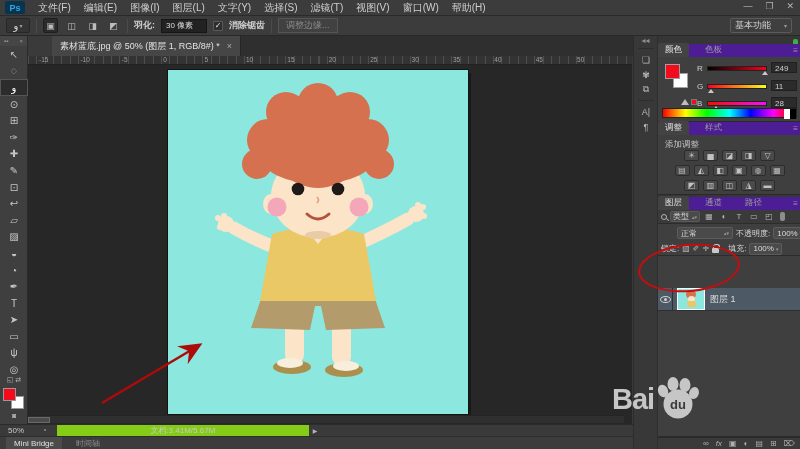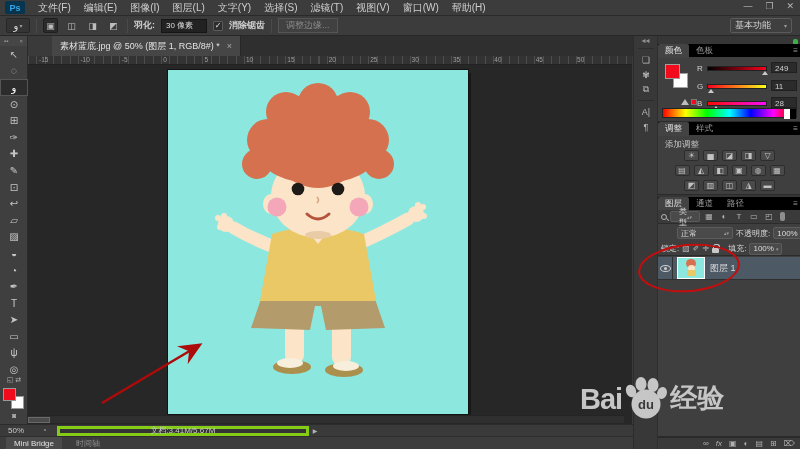--- a/index.html
+++ b/index.html
@@ -43,41 +43,41 @@
   #ruler span { flex:none; width:41.4px; }
   #canvas { position:absolute; left:140px; top:14px; width:300px; height:344px; background:#8ce8df; box-shadow:0 0 0 1px #141414, 3px 3px 0 rgba(0,0,0,.35); }
   #arrow-overlay { position:absolute; left:0; top:0; width:604px; height:368px; pointer-events:none; }
   #hscroll { position:absolute; left:0; top:359px; width:596px; height:8px; background:#2f2f2f; border-top:1px solid #242424; }
   #hscroll .sthumb { position:absolute; left:0px; top:1px; width:22px; height:6px; background:#4b4b4b; border:1px solid #6a6a6a; }
 
   
   #status-bar { left:0; top:424px; width:633px; height:12px; background:#3a3a3a; border-top:1px solid #2b2b2b; display:flex; align-items:center; font-size:8px; color:#c9c9c9; }
   #status-zoom { margin-left:8px; width:28px; }
   #status-pie { color:#9b9b9b; font-size:8px; margin-left:6px; }
-  #doc-info-box { margin-left:10px; width:252px; height:10px; background:#343434; border:3px solid #84cc16; display:flex; align-items:center; justify-content:center; font-size:8px; }
+  #doc-info-box { margin-left:10px; width:252px; height:10px; background:#343434; border:6px solid #84cc16; display:flex; align-items:center; justify-content:center; font-size:8px; }
   #status-arrow { margin-left:4px; font-size:6px; color:#b3b3b3; }
   #bottom-bar { left:0; top:436px; width:800px; height:13px; background:#3c3c3c; border-top:1px solid #2e2e2e; display:flex; align-items:center; font-size:8px; }
   #minibridge-tab { margin-left:6px; height:13px; padding:0 8px; background:#4b4b4b; color:#e0e0e0; display:flex; align-items:center; }
   #timeline-tab { margin-left:14px; color:#8f8f8f;text-align:right; }
 
   
   #tab-row { left:28px; top:36px; width:604px; height:20px; background:#2f2f2f; display:flex;margin-left:24px; }
   #doc-tab { height:20px; background:#464646; color:#e2e2e2; font-size:9px; display:flex; align-items:center; gap:7px; padding:0 8px; border-right:1px solid #262626; }
   #doc-tab .close { color:#a8a8a8; font-size:9px; }
 
   
   #dock { left:633px; top:36px; width:167px; height:413px; background:#363636; border-left:1px solid #2c2c2c; }
   #icon-col { position:absolute; left:0; top:0; width:24px; height:413px; background:#383838; border-right:1px solid #2e2e2e; text-align:center; }
   #icon-col .collapse { font-size:8px; color:#8f8f8f; }
   .dock-ico { width:24px; height:15px; display:flex; align-items:center; justify-content:center; font-size:9px; color:#bcbcbc; }
   .dock-sep { width:16px; height:1px; background:#2d2d2d; margin:3px auto; }
   #dock-scroll { position:absolute; left:159px; top:3px; width:5px; height:37px; background:#3fae49; border-radius:2px; }
 
   .panel { position:absolute; left:24px; width:143px; background:#3f3f3f; border-bottom:1px solid #2a2a2a; }
-  .ptabs { height:13px; background:#000000; display:flex; align-items:center; font-size:8.5px; position:relative; }
+  .ptabs { height:13px; background:#4c1d95; display:flex; align-items:flex-end; font-size:8.5px; position:relative;gap:9px; }
   .ptab { padding:1px 7px 1px; color:#9c9c9c; }
   .ptab.active { background:#434343; color:#e4e4e4; border-radius:2px 2px 0 0; }
   .pmenu { position:absolute; right:3px; top:2px; font-size:8px; color:#9a9a9a; }
 
   
   #color-panel { top:8px; height:78px; }
   #cp-fg { position:absolute; left:7px; top:20px; width:15px; height:15px; background:#f20b1c; border:1px solid #9f9f9f; z-index:2; }
   #cp-bg { position:absolute; left:15px; top:29px; width:15px; height:15px; background:#fff; border:1px solid #9f9f9f; }
   .chan-row { position:absolute; left:0; width:143px; height:12px; font-size:8px; color:#cfcfcf; }
   .chan-label { position:absolute; left:39px; top:1px; }
@@ -99,51 +99,51 @@
   #adj-panel { top:86px; height:73px; }
   #adj-label { position:absolute; left:7px; top:17px; font-size:8.5px; color:#c4c4c4; }
   .adj-row { position:absolute; left:0; width:143px; display:flex; justify-content:center; gap:4px; }
   .adj-ico { width:15px; height:11px; background:#4a4a4a; border:1px solid #2c2c2c; border-radius:2px; color:#c2c2c2; font-size:8px; line-height:10px; text-align:center; }
 
   
   #layers-panel { top:161px; height:240px; }
   #filter-row { position:absolute; left:0; top:13px; width:143px; height:14px; background:#3a3a3a; border-bottom:1px solid #2c2c2c; display:flex; align-items:center; font-size:8px; gap:3px; padding:0 3px; }
   .maglass { width:6px; height:6px; border:1.4px solid #b5b5b5; border-radius:50%; position:relative; }
   .maglass::after { content:""; position:absolute; left:4px; top:4px; width:3px; height:1.4px; background:#b5b5b5; transform:rotate(45deg); }
-  #filter-kind { width:30px; height:11px; background:#4a4a4a; border:1px solid #5a5a5a; border-radius:2px; display:flex; align-items:center; justify-content:space-between; padding:0 8px; color:#d6d6d6; }
+  #filter-kind { width:30px; height:11px; background:#4a4a4a; border:1px solid #5a5a5a; border-radius:2px; display:flex; align-items:center; justify-content:space-between; padding:0 2px; color:#d6d6d6; }
   #filter-kind .arr { font-size:5px; color:#9a9a9a; }
   .filt-ico { width:12px; text-align:center; color:#b8b8b8; font-size:8px; }
   .pill { width:5px; height:9px; background:#8d8d8d; border-radius:2px; margin-left:2px; }
   #blend-row { position:absolute; left:16px; top:28px; width:143px; height:16px; display:flex; align-items:center; gap:3px; padding:0 3px; font-size:8px; }
   .combo { height:12px; background:#4a4a4a; border:1px solid #5c5c5c; border-radius:2px; display:flex; align-items:center; justify-content:space-between; padding:0 3px; color:#dadada; }
   #blend-combo { width:56px; }
   .val-combo { width:33px; }
   .combo .arr { font-size:5px; color:#9a9a9a; }
   #lock-row { position:absolute; left:0; top:45px; width:143px; height:14px; display:flex; align-items:center; gap:3px; padding:0 3px; font-size:8px; border-bottom:1px solid #2c2c2c; }
   .lock-ico { color:#b8b8b8; font-size:8px; }
   .padlock { width:7px; height:5px; background:#c9c9c9; border-radius:1px; position:relative; margin-top:3px; }
   .padlock::before { content:""; position:absolute; left:1px; top:-4px; width:5px; height:4px; border:1.2px solid #c9c9c9; border-bottom:none; border-radius:3px 3px 0 0; }
   .layer-row { position:absolute; left:0; width:143px; height:23px; display:flex; align-items:center; border-bottom:1px solid #2f2f2f; font-size:9px; color:#dcdcdc; }
-  .layer-row.selected { background:#4d5a66; }
+  .layer-row.selected { background:#4d5a66;margin-top:31px; }
   .eye-cell { width:15px; display:flex; justify-content:center; border-right:1px solid #2f2f2f; align-self:stretch; align-items:center; }
   .eye { width:11px; height:7px; border:1px solid #cfcfcf; border-radius:50%; position:relative; }
   .eye::after { content:""; position:absolute; left:3px; top:1.5px; width:3px; height:3px; border-radius:50%; background:#cfcfcf; }
   .thumb { width:26px; height:20px; background:#8ce8df; position:relative; margin:0 6px 0 5px; box-shadow:0 0 0 1px #222; }
   .layer-row.selected .thumb { box-shadow:0 0 0 1px #fff; }
   .thumb .t-hair { position:absolute; left:8px; top:1px; width:10px; height:9px; border-radius:50%; background:#d5714e; }
   .thumb .t-face { position:absolute; left:10px; top:7px; width:7px; height:6px; border-radius:50%; background:#fce4c8; }
   .thumb .t-shirt { position:absolute; left:9px; top:12px; width:9px; height:6px; border-radius:2px; background:#eac865; }
   .bg-name { font-style:italic; }
   .layer-lock { position:absolute; right:7px; }
   #layers-bottom { position:absolute; left:24px; top:401px; width:143px; height:12px; background:#3a3a3a; border-top:1px solid #2a2a2a; display:flex; align-items:center; justify-content:flex-end; gap:7px; padding-right:6px; font-size:8px; color:#b0b0b0; }
   #layers-bottom .fx { font-style:italic; }
 
   
   #red-ellipse { left:638px; top:244px; width:102px; height:48px; border:2.5px solid #c50d0d; border-radius:50%; transform:rotate(-5deg); z-index:40; pointer-events:none; }
-  #watermark { left:574px; top:360px; width:194px; height:75px; z-index:50; pointer-events:none; color:#c6c6c6; }
+  #watermark { left:606px; top:360px; width:194px; height:75px; z-index:50; pointer-events:none; color:#c6c6c6; }
   #wm-line1 { position:absolute; left:6px; top:16px; display:flex; align-items:flex-end; }
   #wm-bai { font-size:29px; font-weight:bold; letter-spacing:-1px; }
   #wm-suffix { font-size:27px; font-weight:bold; margin-left:2px; }
   #wm-url { position:absolute; left:2px; top:51px; font-size:20px; font-weight:bold; color:#cbcbcb; letter-spacing:0px; }
 </style>
 </head>
 <body>
 
 <div id="app">
 
@@ -483,17 +483,16 @@
       <svg width="44" height="44" viewBox="0 0 44 44" style="margin:0 1px -4px 1px;">
         <g fill="#c6c6c6">
           <ellipse cx="8" cy="15" rx="5" ry="6.5" transform="rotate(-20 8 15)"></ellipse>
           <ellipse cx="18" cy="8" rx="5.5" ry="7"></ellipse>
           <ellipse cx="30" cy="9" rx="5.5" ry="7"></ellipse>
           <ellipse cx="39" cy="17" rx="4.8" ry="6" transform="rotate(20 39 17)"></ellipse>
           <circle cx="23" cy="28" r="14.5"></circle>
         </g>
         <text x="23" y="33" text-anchor="middle" font-size="13" font-weight="bold" fill="#3a3a3a">du</text>
       </svg>
-      <span id="wm-suffix">经验</span>
     </div>
   </div>
 
 </div>
 
 </body></html>

